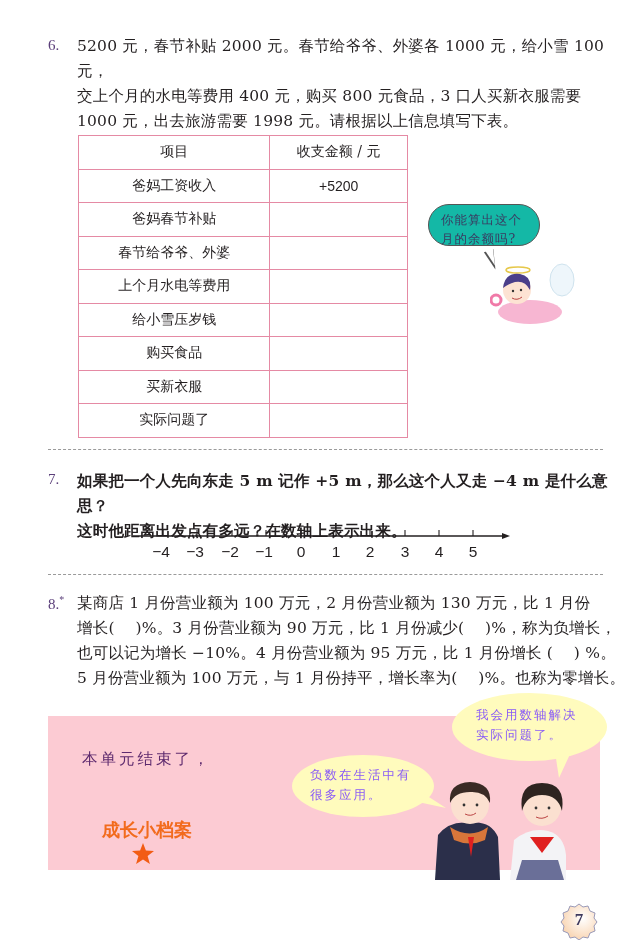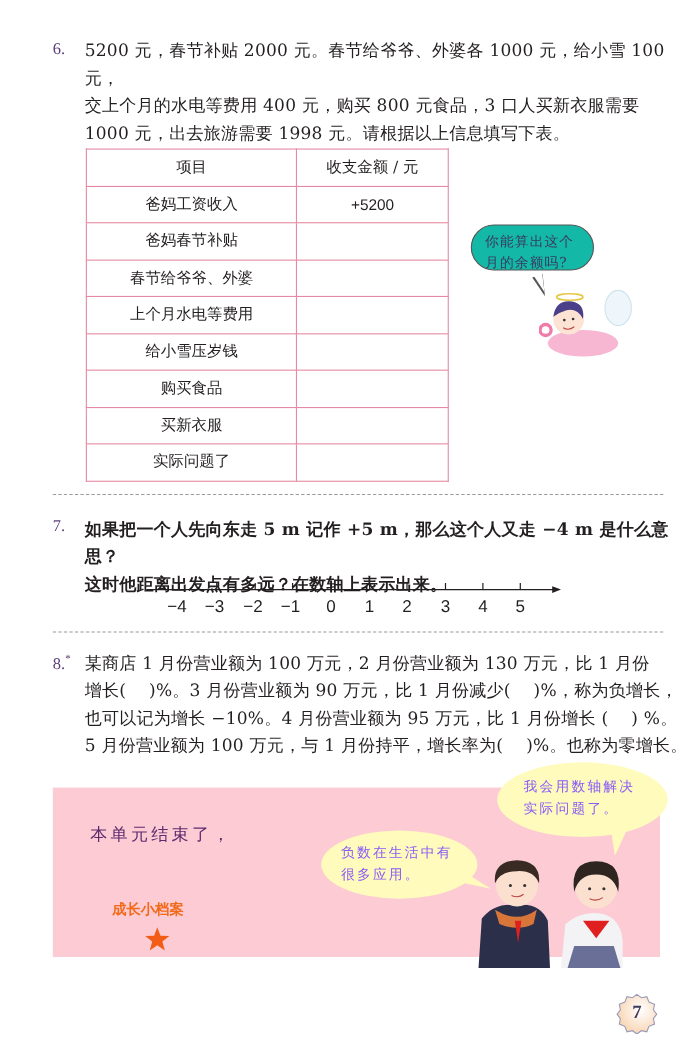--- a/index.html
+++ b/index.html
@@ -27,21 +27,21 @@
 
   .sep { position: absolute; left: 48px; width: 555px; border-top: 1.5px dashed #9a9a9a; height: 0; }
 
   
   .numline { position: absolute; left: 0; top: 0; width: 626px; height: 947px; pointer-events: none; }
   .nl-label { position: absolute; font-family: "Liberation Sans", sans-serif; font-size: 15.5px; color: #231f20; transform: translateX(-50%); top: 543px; }
 
   
   .panel { position: absolute; left: 48px; top: 716px; width: 552px; height: 154px; background: #fccbd3; }
   .ptext { position: absolute; font-size: 15.5px; line-height: 29px; color: #5e2a6e; letter-spacing: 3px; }
-  .archive { position: absolute; left: 102px; top: 818px; font-family: "DejaVu Sans", sans-serif; font-weight: bold; font-size: 13px; color: #f26b1d; letter-spacing: 0px; }
+  .archive { position: absolute; left: 102px; top: 818px; font-family: "DejaVu Sans", sans-serif; font-weight: bold; font-size: 18px; color: #f26b1d; letter-spacing: 0px; }
   .star { position: absolute; left: 131px; top: 842px; width: 24px; height: 24px; }
 
   .bubble-y { position: absolute; background: #fffbbd; border-radius: 50%; }
   .bubble-y .txt { position: absolute; font-size: 12.5px; line-height: 20px; color: #8b5cf6; letter-spacing: 2px; }
 
   .kids { position: absolute; left: 430px; top: 765px; width: 150px; height: 115px; }
 
   .pagebadge { position: absolute; left: 560px; top: 902px; width: 38px; height: 38px; }
   .pagenum { position: absolute; left: 560px; top: 910px; width: 38px; text-align: center; font-family: "Liberation Serif", serif; font-weight: bold; font-size: 17px; color: #3e3a5e; }
 </style>

